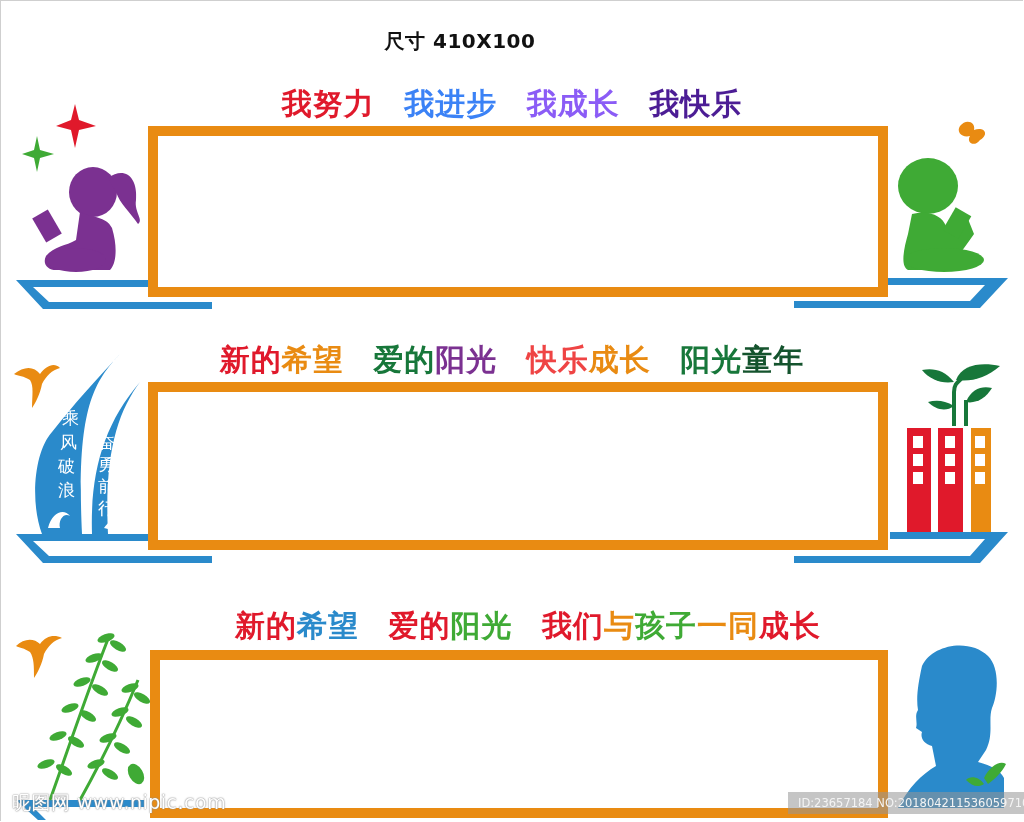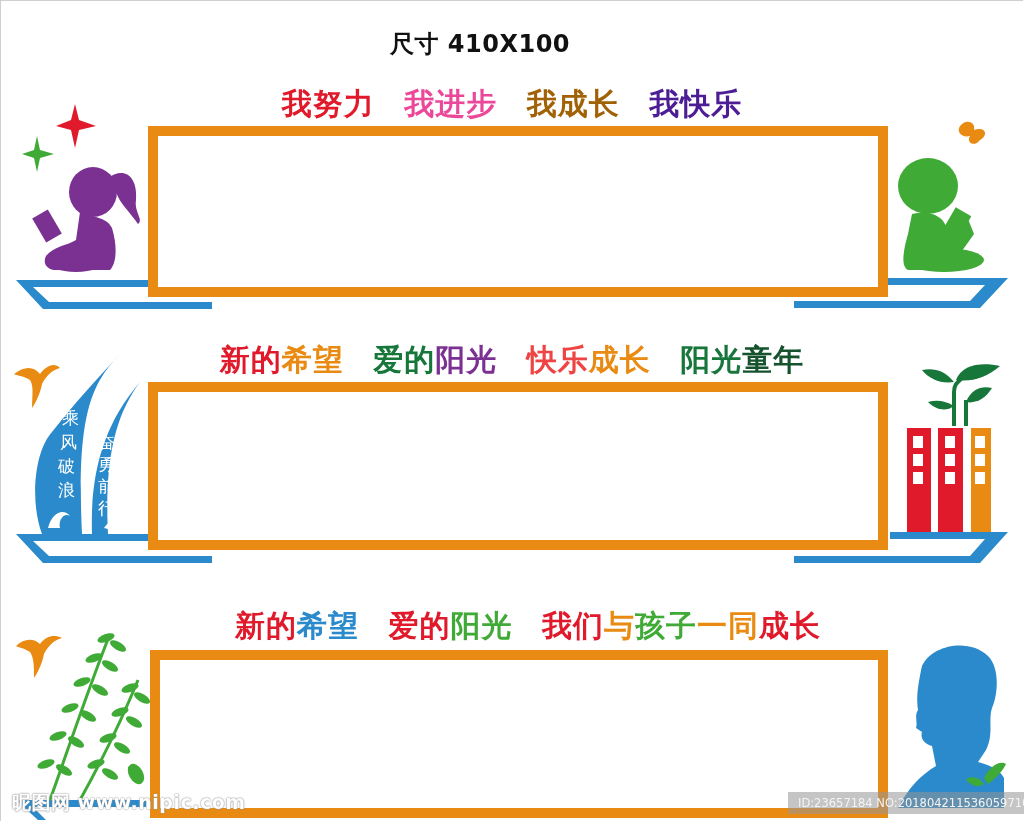--- a/index.html
+++ b/index.html
@@ -1,38 +1,38 @@
 <!DOCTYPE html>
 <html><head>
 <meta charset="utf-8">
 <style>
   html,body{margin:0;padding:0;}
   body{width:1024px;height:822px;position:relative;overflow:hidden;background:#ffffff;font-family:"DejaVu Sans",sans-serif;}
   .page-border{position:absolute;left:0;top:0;width:1022px;height:820px;border:1px solid #cfcfcf;border-right:none;border-bottom:none;}
-  .size-title{position:absolute;left:0;width:920px;top:28px;text-align:center;font-size:24px;font-weight:bold;color:#111;letter-spacing:0.5px;margin-left:20px;}
+  .size-title{position:absolute;left:0;width:920px;top:28px;text-align:center;font-size:20px;font-weight:bold;color:#111;letter-spacing:0.5px;}
   .slogan{position:absolute;left:0;width:1024px;text-align:center;font-size:30px;font-weight:bold;white-space:nowrap;letter-spacing:1px;}
   .slogan span{display:inline-block;text-align:center;}
   .gap{display:inline-block;width:18px;}
   .frame{position:absolute;border:10px solid #E98B12;background:#fff;box-sizing:border-box;}
   .shelf{position:absolute;}
   .deco{position:absolute;}
-  .watermark-left{position:absolute;left:12px;top:790px;font-size:19px;font-weight:bold;color:#fff;letter-spacing:0.5px;text-shadow:0 0 2px #999,0 0 1px #777;}
+  .watermark-left{position:absolute;left:12px;top:790px;font-size:19px;font-weight:normal;color:#fff;letter-spacing:0.5px;text-shadow:0 0 2px #999,0 0 1px #777;}
   .watermark-right{position:absolute;left:788px;top:792px;width:236px;height:22px;background:rgba(150,150,150,0.55);color:#f4f4f4;font-size:11.5px;line-height:22px;padding-left:10px;box-sizing:border-box;white-space:nowrap;}
 </style>
 </head>
 <body>
 
 <div class="page-border"></div>
 
 <div class="size-title">尺寸 410X100</div>
 
 <div class="slogan" style="top:84px;">
   <span style="color:#E0192B">我努力</span><span class="gap"></span>
-  <span style="color:#ec4899">我进步</span><span class="gap"></span>
-  <span style="color:#a16207">我成长</span><span class="gap"></span>
+  <span style="color:#3b82f6">我进步</span><span class="gap"></span>
+  <span style="color:#8b5cf6">我成长</span><span class="gap"></span>
   <span style="color:#4c1d95">我快乐</span>
 </div>
 
 <svg class="shelf" style="left:16px;top:278px" width="200" height="34">
   <polygon points="0,2 138,2 138,9 17,9 33,24 196,24 196,31 27,31" fill="#2A8ACB"></polygon>
 </svg>
 <svg class="shelf" style="left:790px;top:276px" width="220" height="36">
   <polygon points="95,2 218,2 190,32 4,32 4,25 180,25 195,9 95,9" fill="#2A8ACB"></polygon>
 </svg>
 

